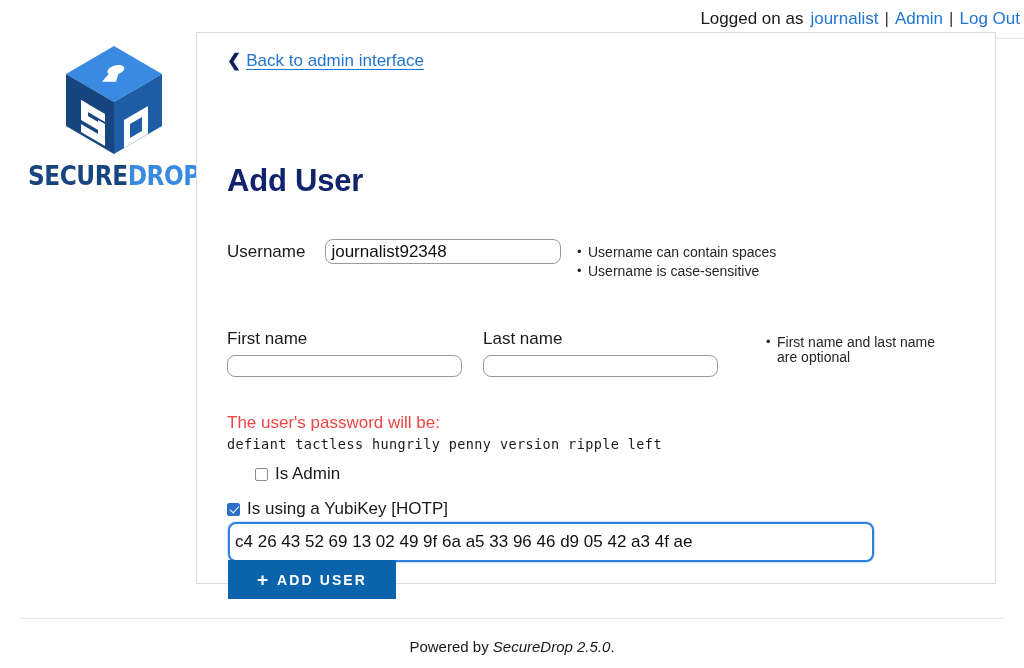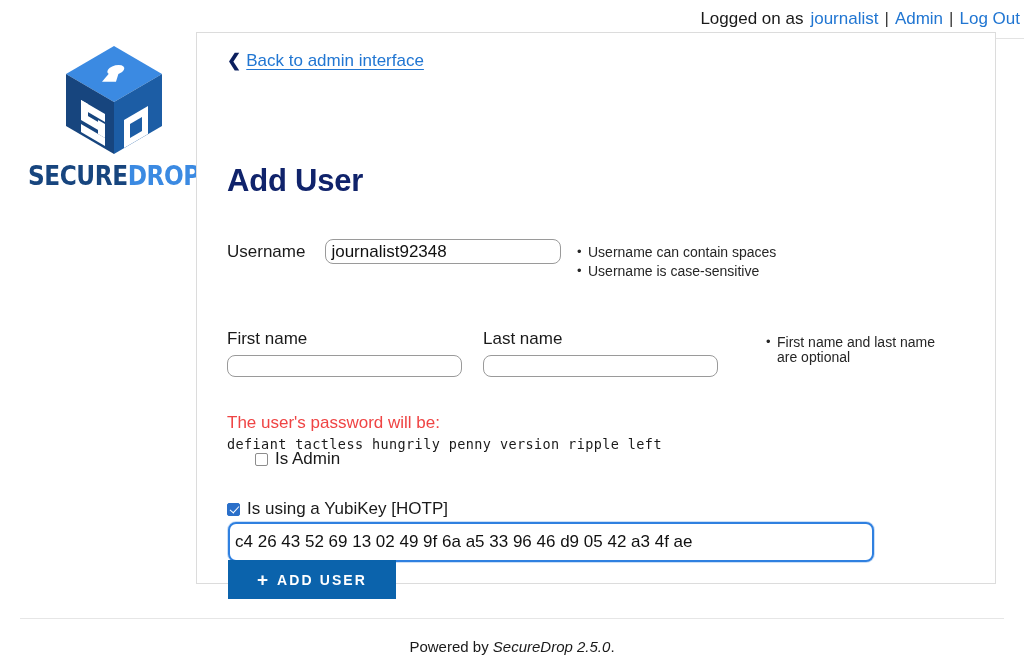--- a/index.html
+++ b/index.html
@@ -222,21 +222,21 @@
     color: #1a1a1a;
     letter-spacing: 0.4px;
   }
 
   .check-row {
     position: absolute;
     left: 0;
     display: flex;
     align-items: center;
   }
-  .check-admin { top: 210px; padding-left: 28px; }
+  .check-admin { top: 225px; padding-left: 28px; }
   .check-yubi  { top: 260px; }
 
   .cbox {
     width: 13px;
     height: 13px;
     box-sizing: border-box;
     border: 1px solid #8d8d8d;
     background: #ffffff;
     margin-right: 7px;
     flex: none;

